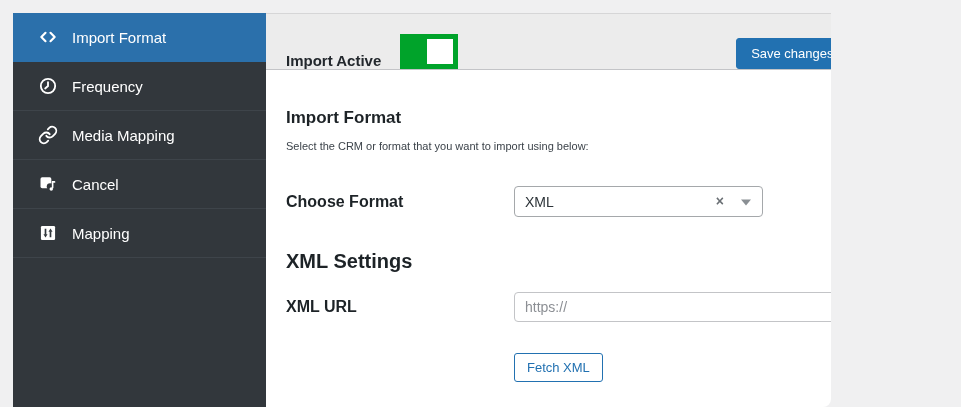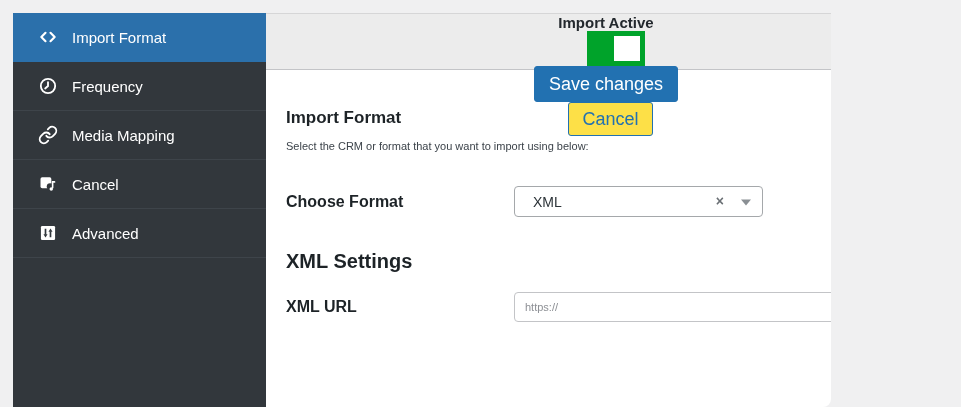--- a/index.html
+++ b/index.html
@@ -11,48 +11,48 @@
   .side-item{height:49px;box-sizing:border-box;display:flex;align-items:center;gap:14px;
              padding-left:25px;color:#fff;font-size:15px;border-bottom:1px solid #3e444a;cursor:pointer;}
   .side-item.active{background:#2b70ab;border-bottom-color:#2b70ab;}
   .side-icon{width:20px;height:20px;flex:none;display:flex;align-items:center;justify-content:center;}
   .side-icon svg{display:block;}
 
   
   .panel{position:absolute;left:266px;top:13px;width:681px;bottom:0;background:#fff;
          border-right:1px solid #c3c4c7;box-sizing:border-box;}
   .topbar{height:57px;box-sizing:border-box;background:#ececec;border-top:1px solid #d6d6d7;
-          border-bottom:1px solid #c3c4c7;display:flex;align-items:center;padding:0 20px;flex-direction:column;}
+          border-bottom:1px solid #c3c4c7;display:flex;align-items:flex-end;padding:0 20px;}
   .toggle-label{font-size:15px;font-weight:bold;color:#23282d;}
   .toggle{width:58px;height:35px;background:#00a32a;margin-left:19px;position:relative;cursor:pointer;flex:none;}
   .knob{position:absolute;right:5px;top:5px;width:26px;height:25px;background:#fff;}
   .spacer{flex:1;}
-  .btn{font-family:"Liberation Sans",sans-serif;font-size:18px;border-radius:3px;cursor:pointer;line-height:1;}
+  .btn{font-family:"Liberation Sans",sans-serif;font-size:13px;border-radius:3px;cursor:pointer;line-height:1;}
   .btn.primary{background:#2271b1;border:1px solid #2271b1;color:#fff;padding:8px 14px;}
   .btn.secondary{background:#fde047;border:1px solid #2271b1;color:#2271b1;padding:7px 13px;margin-left:9px;}
   .btn.outline{background:#fff;border:1px solid #2271b1;color:#2271b1;padding:7px 12px;}
 
   
   .content{padding:0 20px;overflow:hidden;}
   .h-lg{margin:38px 0 0;font-size:17px;font-weight:bold;color:#1d2327;}
   .h-md{margin:33px 0 0;font-size:20px;font-weight:bold;color:#1d2327;}
   .desc{margin:12px 0 0;font-size:11px;color:#3c434a;}
   .form-row{display:flex;align-items:center;margin-top:34px;}
   .row-url{margin-top:19px;}
   .btn-row{margin-top:31px;}
   .f-label{width:228px;flex:none;font-size:16px;font-weight:bold;color:#1d2327;}
   .select{width:249px;height:31px;box-sizing:border-box;border:1px solid #a5a8ab;border-radius:4px;
           background:#fff;display:flex;align-items:center;padding:0 10px;position:relative;cursor:pointer;}
-  .sel-value{font-size:14px;color:#2c3338;margin-left:8px;}
+  .sel-value{font-size:14px;color:#2c3338;}
   .sel-clear{position:absolute;right:38px;top:50%;transform:translateY(-54%);
              color:#6b7075;font-size:14px;font-weight:bold;cursor:pointer;}
   .sel-arrow{position:absolute;right:11px;top:50%;transform:translateY(-40%);width:0;height:0;
              border-left:5px solid transparent;border-right:5px solid transparent;border-top:6px solid #8a8f94;}
   .text-input{width:394px;height:30px;box-sizing:border-box;border:1px solid #c3c4c7;border-radius:4px;
-              padding:0 10px;font-size:11px;color:#2c3338;font-family:"Liberation Sans",sans-serif;outline:none;}
+              padding:0 10px;font-size:14px;color:#2c3338;font-family:"Liberation Sans",sans-serif;outline:none;}
   .text-input::placeholder{color:#8c8f94;}
 </style>
 </head>
 <body>
 
 <div class="page">
 
   <nav class="sidebar">
 
     <div class="side-item active">
@@ -101,21 +101,21 @@
     <div class="side-item">
       <span class="side-icon">
         <svg width="20" height="20" viewBox="0 0 24 24">
           <rect x="3.5" y="3.5" width="17" height="17" rx="1.5" fill="#fff"></rect>
           <line x1="9" y1="7" x2="9" y2="14" stroke="#32373c" stroke-width="2"></line>
           <polygon points="6.6,13.5 11.4,13.5 9,17.5" fill="#32373c"></polygon>
           <line x1="15" y1="10" x2="15" y2="17" stroke="#32373c" stroke-width="2"></line>
           <polygon points="12.6,10.5 17.4,10.5 15,6.5" fill="#32373c"></polygon>
         </svg>
       </span>
-      <span>Advanced</span>
+      <span>Mapping</span>
     </div>
 
   </nav>
 
   <section class="panel">
 
     <header class="topbar">
       <span class="toggle-label">Import Active</span>
       <div class="toggle">
         <span class="knob"></span>
@@ -139,17 +139,21 @@
         </div>
       </div>
 
       <h2 class="h-md">XML Settings</h2>
 
       <div class="form-row row-url">
         <span class="f-label">XML URL</span>
         <input class="text-input" type="text" placeholder="https://" style="">
       </div>
 
+      <div class="form-row btn-row">
+        <span class="f-label"></span>
+        <button class="btn outline">Fetch XML</button>
+      </div>
 
     </div>
   </section>
 
 </div>
 
 </body></html>

